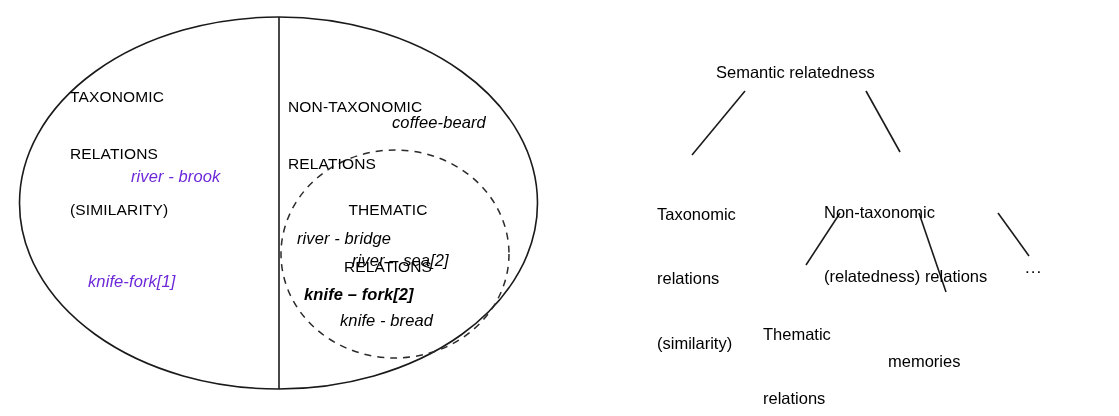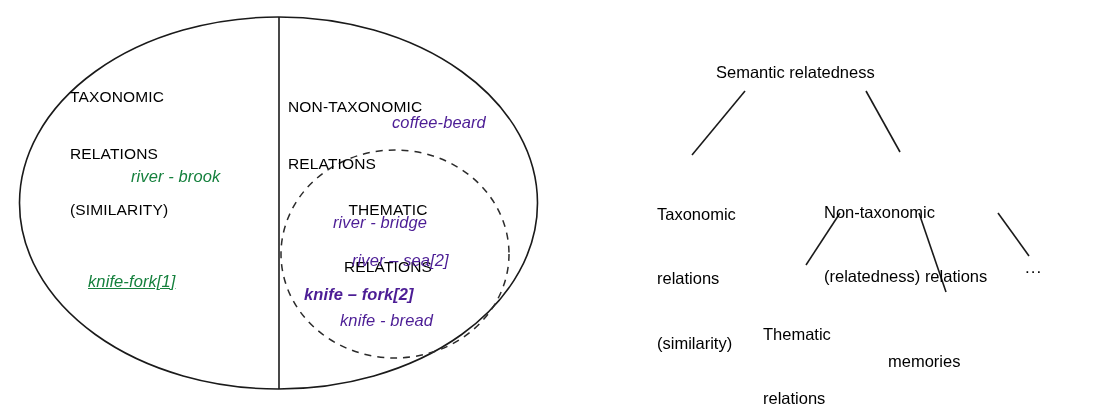--- a/index.html
+++ b/index.html
@@ -36,22 +36,22 @@
   .cat-head {
     font-size: 15.5px;
     letter-spacing: 0.15px;
     color: #000000;
   }
   .pair {
     font-style: italic;
     font-size: 16.5px;
     letter-spacing: 0.1px;
   }
-  .pair.taxonomic { color: #15803d; }
-  .pair.nontaxonomic { color: #4c1d95; text-align: center; }
+  .pair.taxonomic { color: #6d28d9; }
+  .pair.nontaxonomic { color: #000000; text-align: center; }
 
   
   .tree-node {
     font-size: 16.5px;
     color: #000000;
     line-height: 1.30;
   }
   .tree-ellipsis {
     font-size: 17px;
     color: #000000;
@@ -78,35 +78,35 @@
     <line x1="998" y1="213" x2="1029" y2="256" stroke="#1a1a1a" stroke-width="1.6"></line>
   </svg>
 
   <div class="lbl cat-head" style="left:70px; top:50px;">
     <div>TAXONOMIC</div>
     <div>RELATIONS</div>
     <div>(SIMILARITY)</div>
   </div>
 
   <div class="lbl pair taxonomic" style="left:131px; top:166px;">river - brook</div>
-  <div class="lbl pair taxonomic" style="left:88px; top:271px;text-decoration:underline;">knife-fork[1]</div>
+  <div class="lbl pair taxonomic" style="left:88px; top:271px;">knife-fork[1]</div>
 
   <div class="lbl cat-head" style="left:288px; top:60px;">
     <div>NON-TAXONOMIC</div>
     <div>RELATIONS</div>
   </div>
 
   <div class="lbl pair nontaxonomic" style="left:392px; top:112px;">coffee-beard</div>
 
   <div class="lbl cat-head" style="left:344px; top:163px; text-align:center;">
     <div>THEMATIC</div>
     <div>RELATIONS</div>
   </div>
 
-  <div class="lbl pair nontaxonomic" style="left:297px; top:212px;margin-left:36px;">river - bridge</div>
+  <div class="lbl pair nontaxonomic" style="left:297px; top:228px;">river - bridge</div>
   <div class="lbl pair nontaxonomic" style="left:352px; top:250px;">river – sea[2]</div>
   <div class="lbl pair nontaxonomic" style="left:304px; top:284px;font-weight:bold;">knife – fork[2]</div>
   <div class="lbl tree-node" style="left:716px; top:62px;">Semantic relatedness</div>
 
   <div class="lbl pair nontaxonomic" style="left:340px; top:310px;">knife - bread</div>
 
   <div class="lbl tree-node" style="left:657px; top:161px;">
     <div>Taxonomic</div>
     <div>relations</div>
     <div>(similarity)</div>

